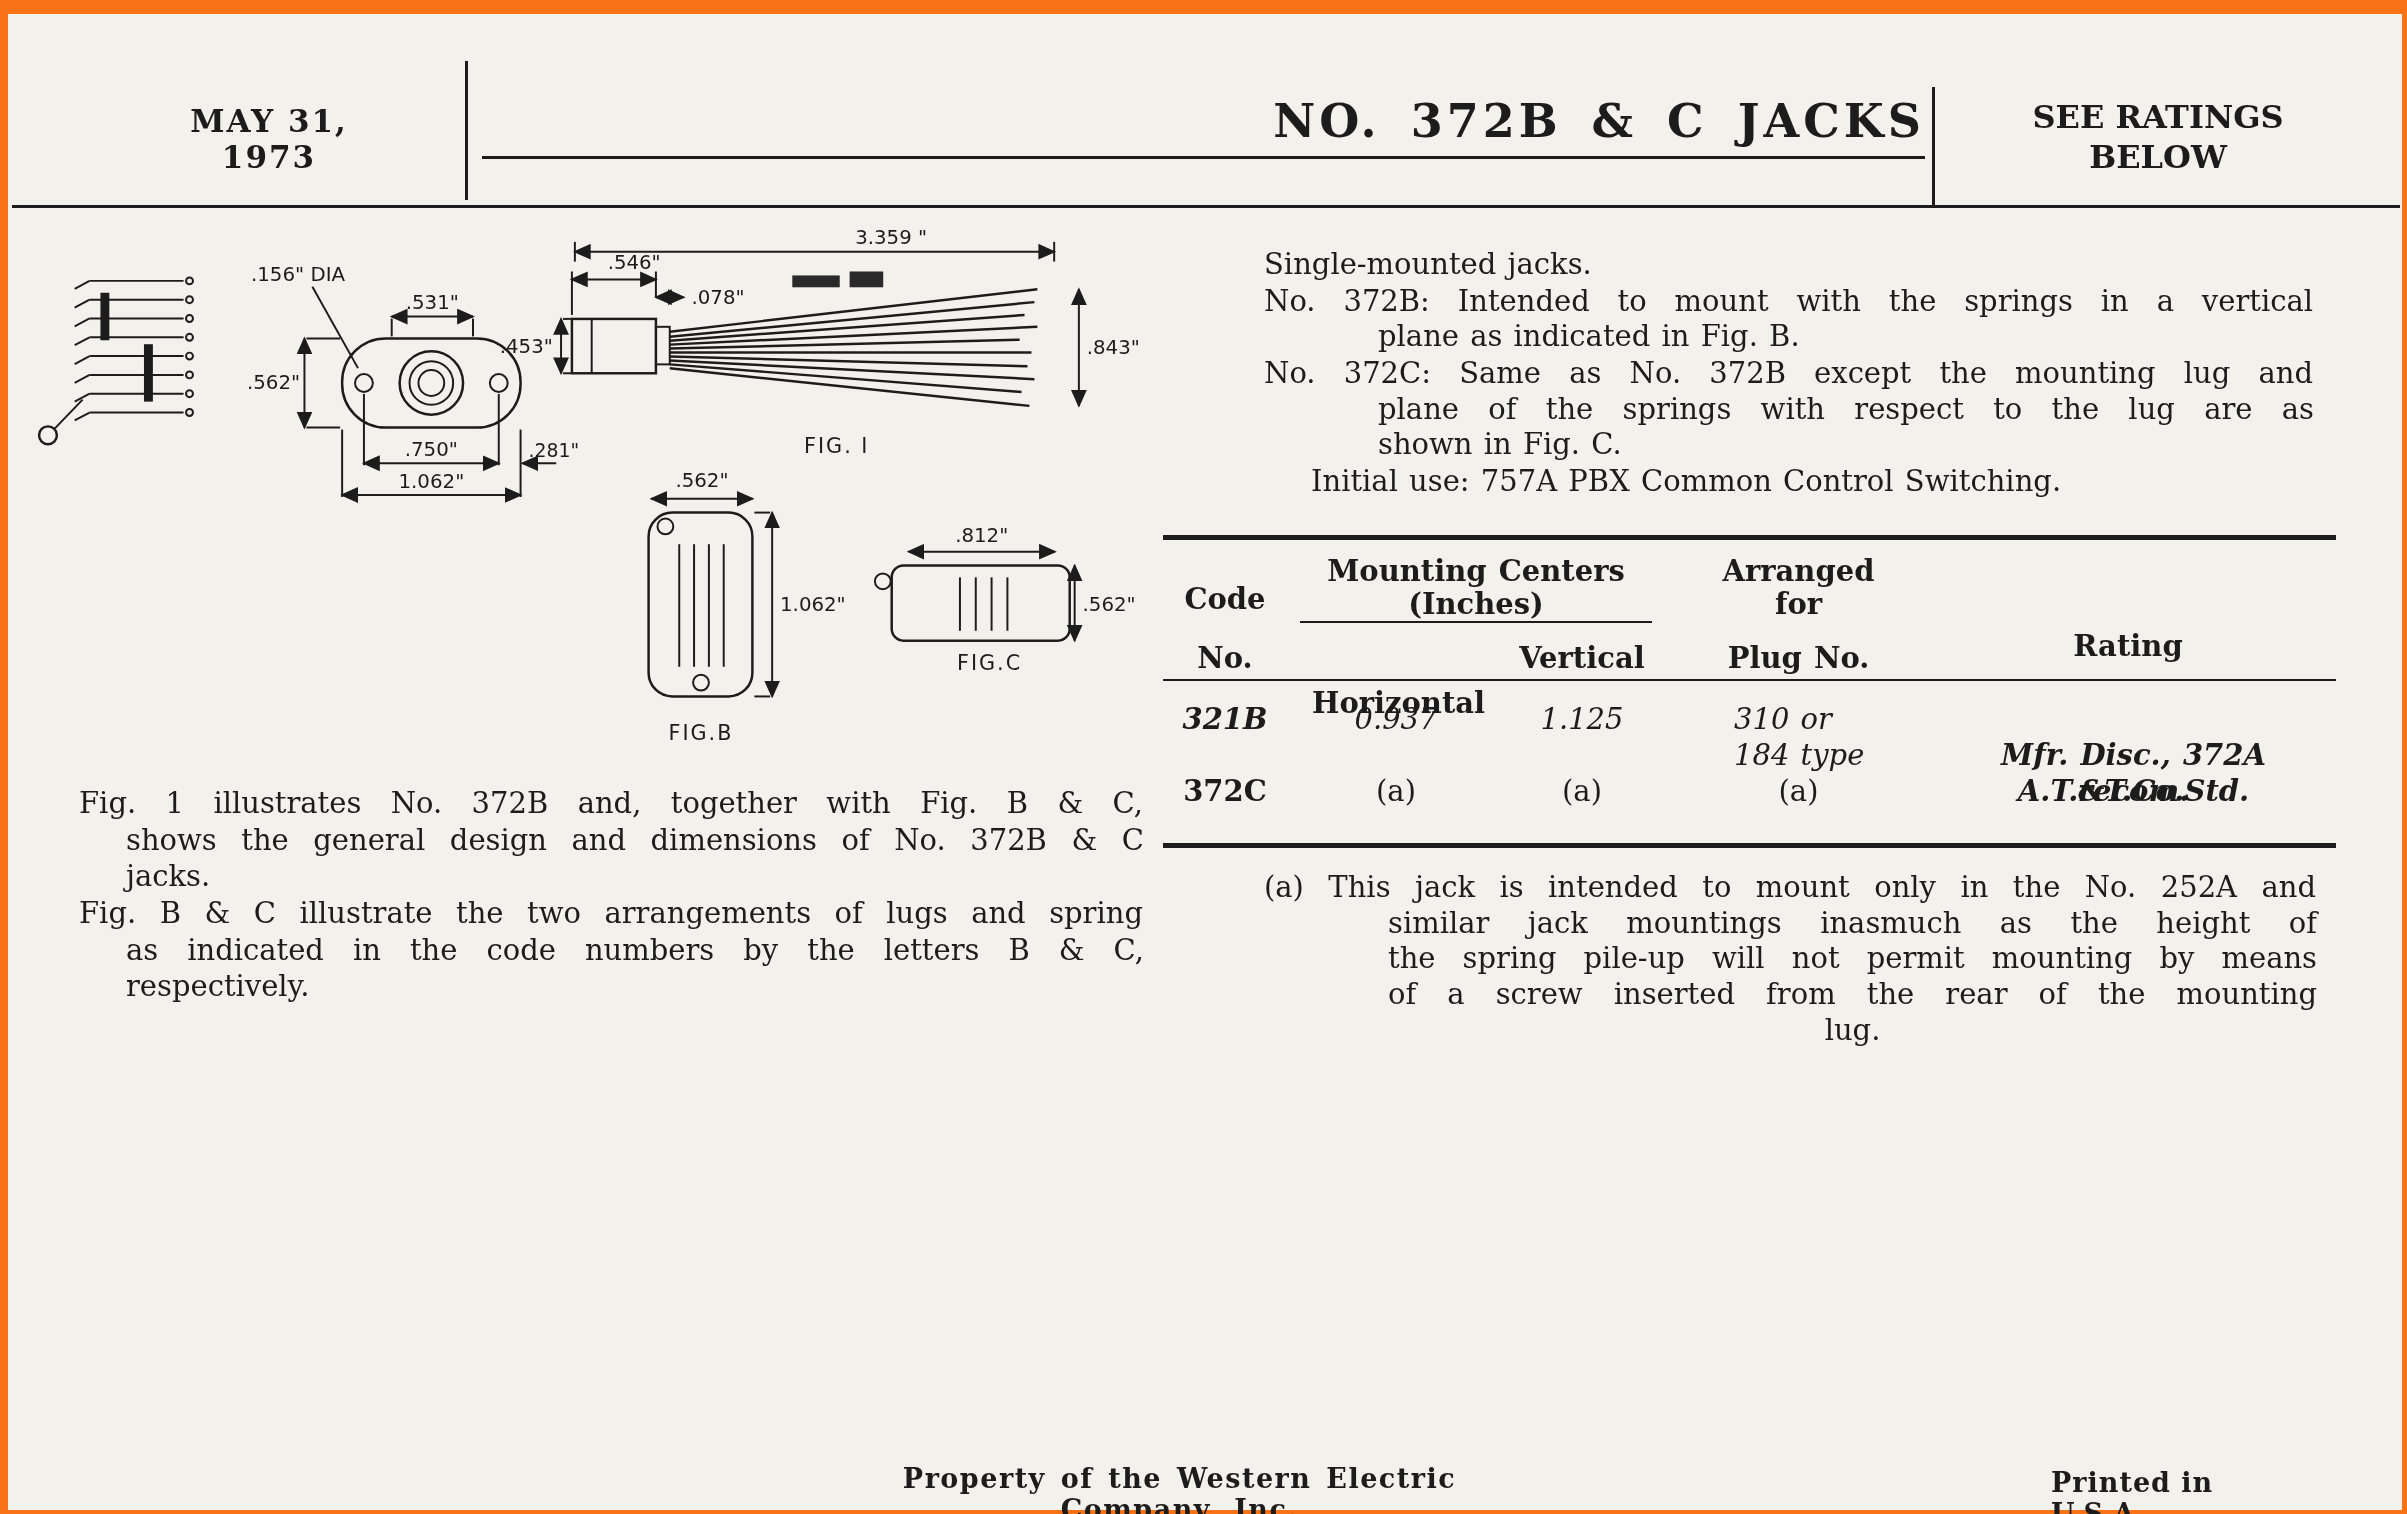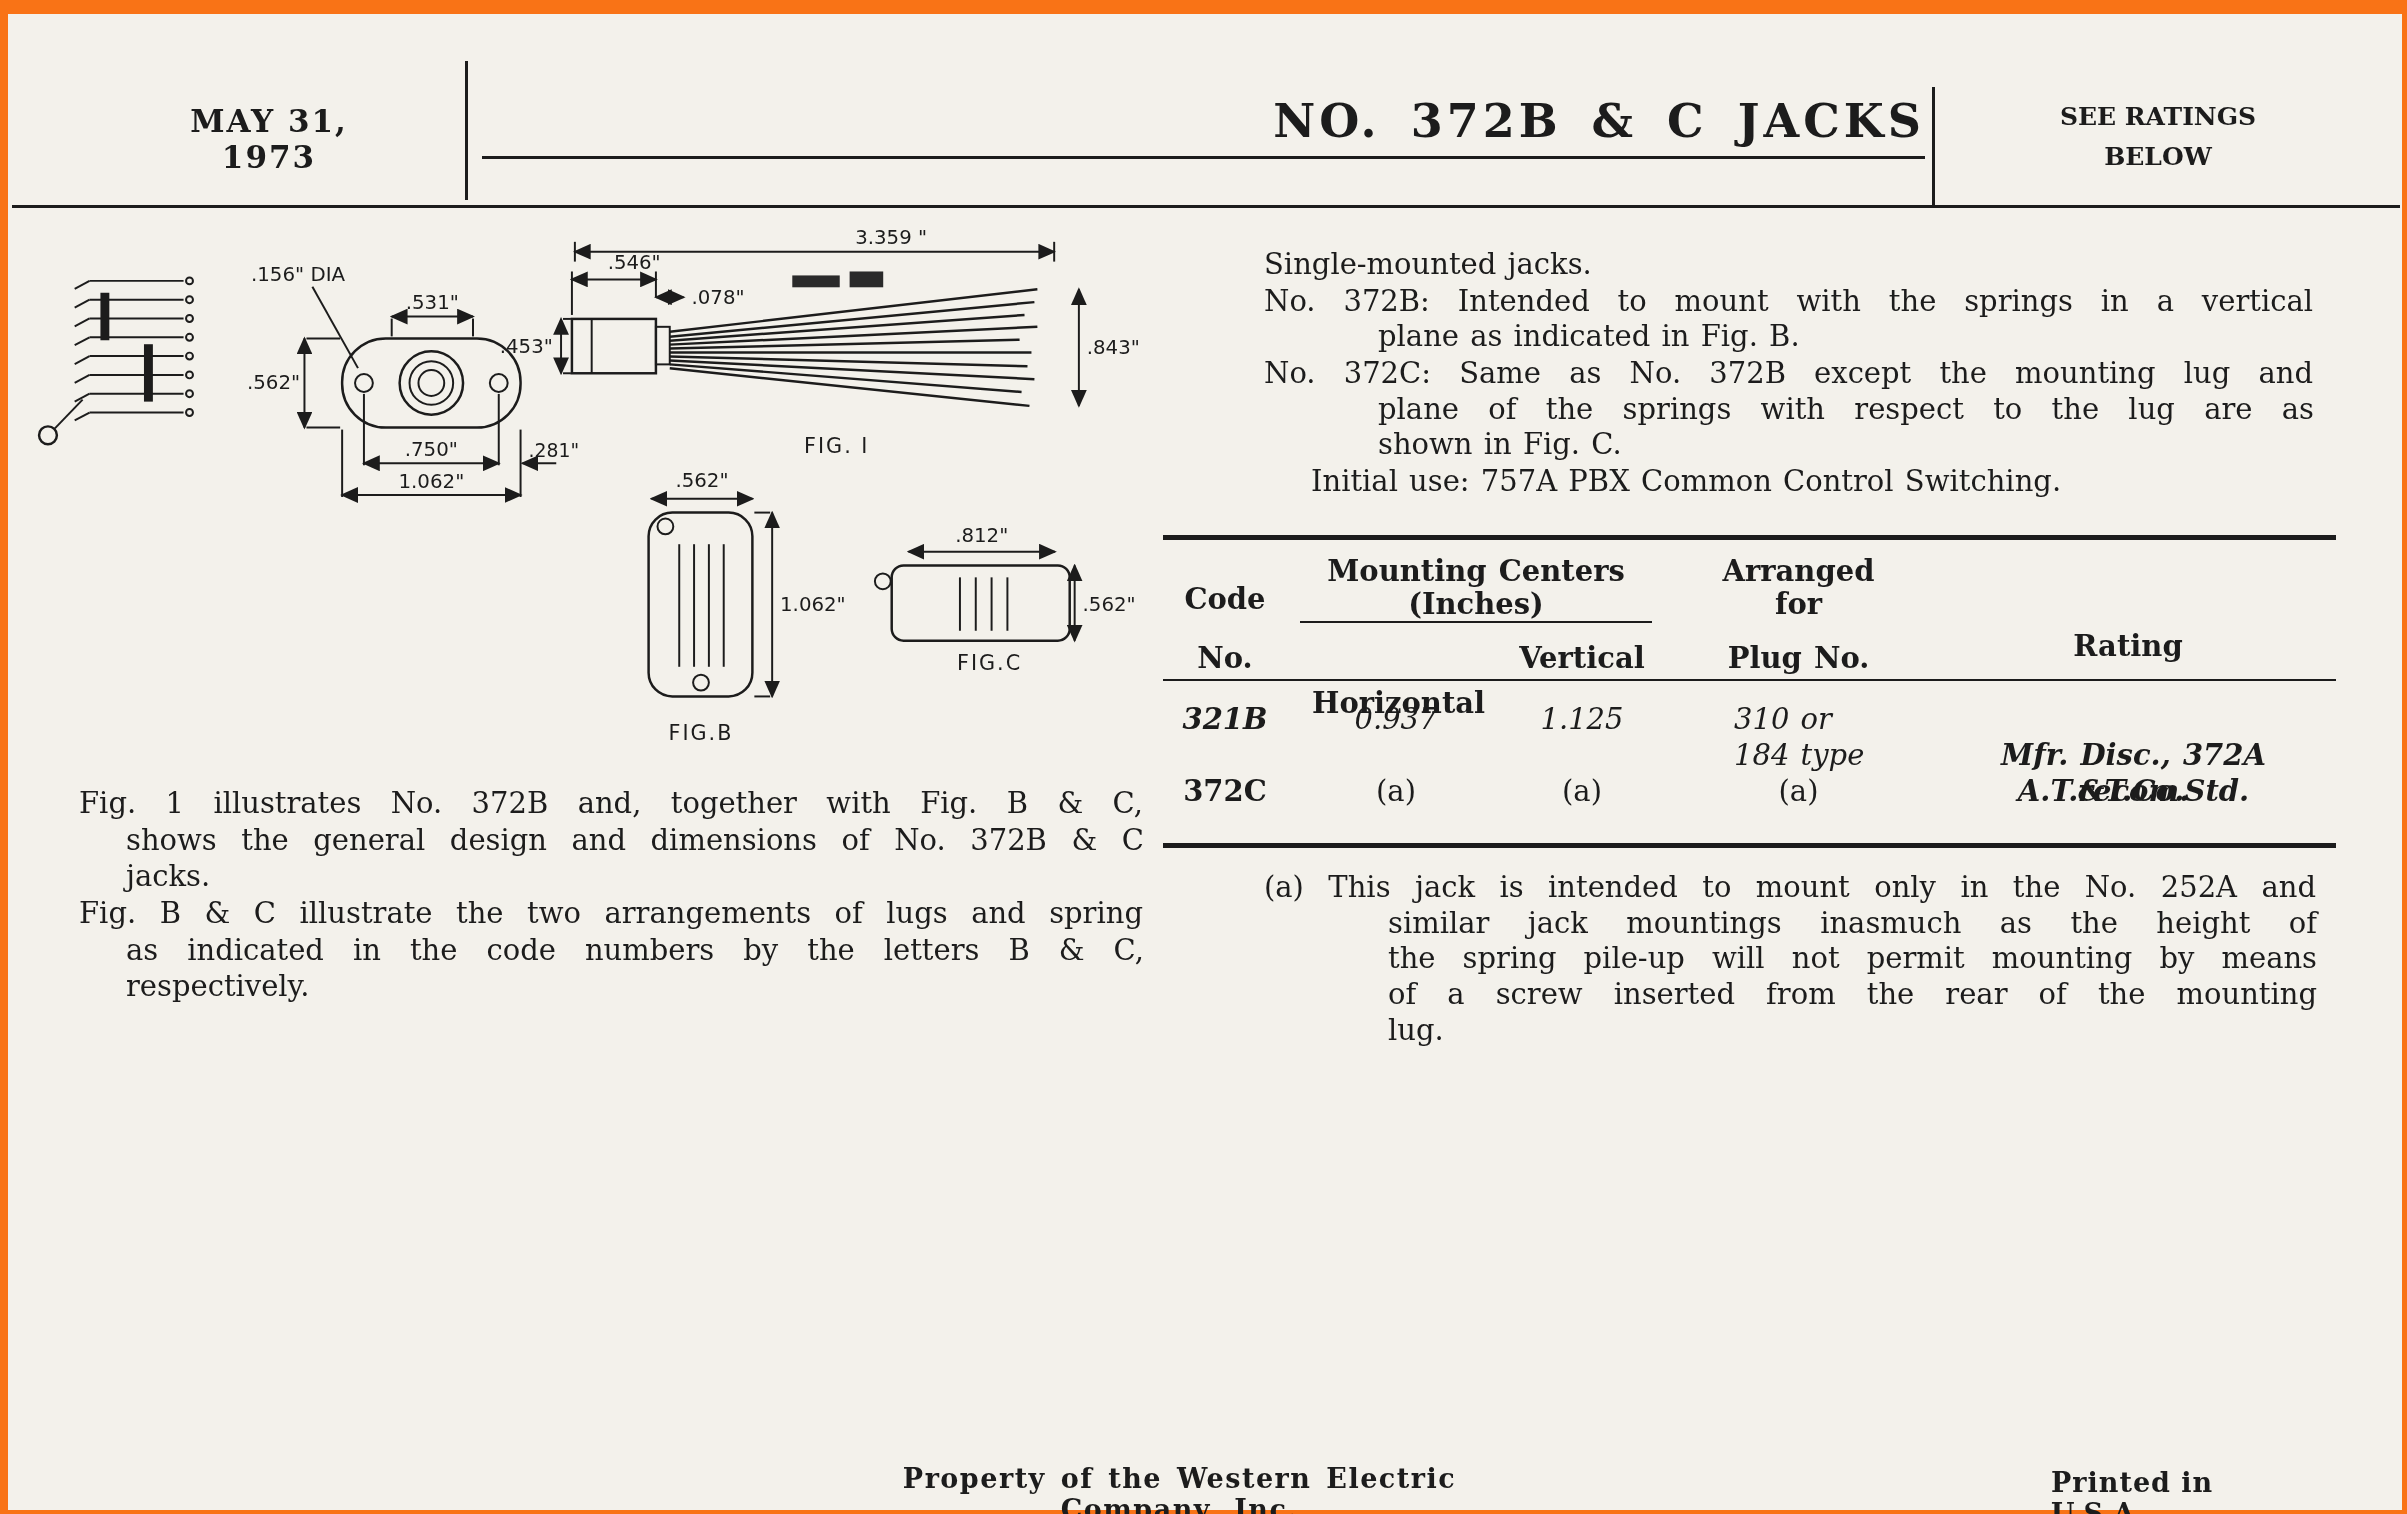--- a/index.html
+++ b/index.html
@@ -21,21 +21,21 @@
 <body>
 
 <div class="page">
   <div class="paper"></div>
 
   <div class="abs txt b" style="left:145px;top:103px;width:248px;text-align:center;font-size:31px;letter-spacing:2px;">MAY 31, 1973</div>
   <div class="abs rule" style="left:465px;top:61px;width:3px;height:139px;"></div>
   <div class="abs txt b" style="left:475px;top:94px;width:1450px;text-align:right;font-size:46px;letter-spacing:4px;word-spacing:10px;">NO. 372B &amp; C JACKS</div>
   <div class="abs rule" style="left:482px;top:156px;width:1443px;height:3px;"></div>
   <div class="abs rule" style="left:1932px;top:87px;width:3px;height:121px;"></div>
-  <div class="abs txt b ctr" style="left:1955px;top:97px;width:406px;font-size:25px;line-height:40px;">
+  <div class="abs txt b ctr" style="left:1955px;top:97px;width:406px;font-size:32px;line-height:40px;">
     <div>SEE RATINGS</div>
     <div>BELOW</div>
   </div>
   <div class="abs rule" style="left:12px;top:205px;width:2388px;height:3px;"></div>
 
   <svg class="abs" style="left:35px;top:269px;" width="213" height="193" viewBox="0 0 215 195">
     <g stroke="#1c1c1c" stroke-width="2">
       <line x1="55" y1="12" x2="150" y2="12"></line>
         <line x1="55" y1="31" x2="150" y2="31"></line>
       <line x1="55" y1="50" x2="150" y2="50"></line>
@@ -238,19 +238,19 @@
     <div class="abs ctr" style="left:149px;top:238px;width:168px;">(a)</div>
     <div class="abs ctr" style="left:335px;top:238px;width:168px;">(a)</div>
     <div class="abs ctr" style="left:554px;top:238px;width:163px;">(a)</div>
   </div>
 
   <div class="abs body-txt" style="left:1264px;top:869px;width:1052px;">
     <div class="abs jlast" style="left:0;top:0;width:1052px;">(a)  This jack is intended to mount only in the No. 252A and</div>
     <div class="abs jlast" style="left:124px;top:36px;width:929px;">similar jack mountings inasmuch as the height of</div>
     <div class="abs jlast" style="left:124px;top:71px;width:929px;">the spring pile-up will not permit mounting by means</div>
     <div class="abs jlast" style="left:124px;top:107px;width:929px;">of a screw inserted from the rear of the mounting</div>
-    <div class="abs" style="left:124px;top:143px;width:929px;">lug.</div>
+    <div class="abs" style="left:124px;top:143px;width:929px;text-align:center;">lug.</div>
   </div>
 
   <div class="abs b ctr" style="left:838px;top:1463px;width:683px;font-size:27px;letter-spacing:1.5px;word-spacing:4px;">Property of the Western Electric Company, Inc.</div>
   <div class="abs b" style="left:2051px;top:1467px;width:248px;font-size:27px;letter-spacing:1px;">Printed in U.S.A.</div>
 </div>
 
 
 </body></html>

